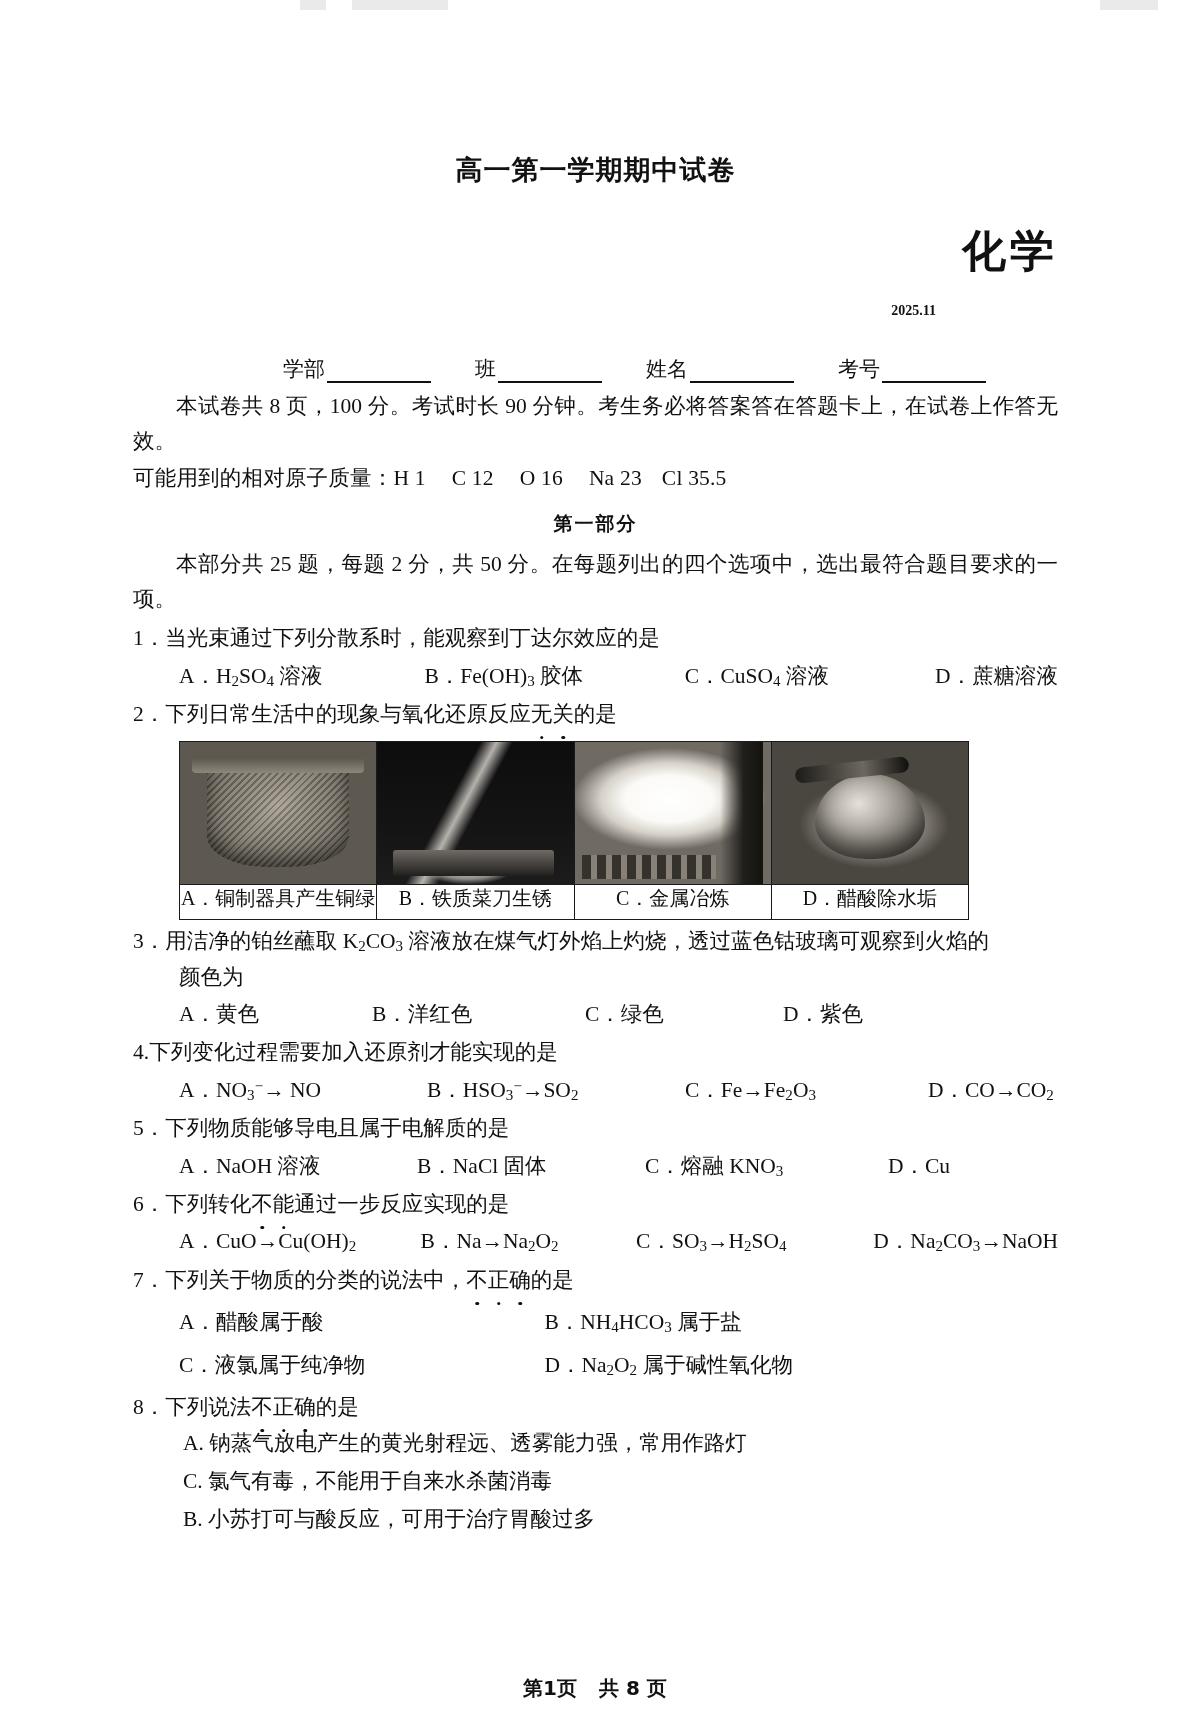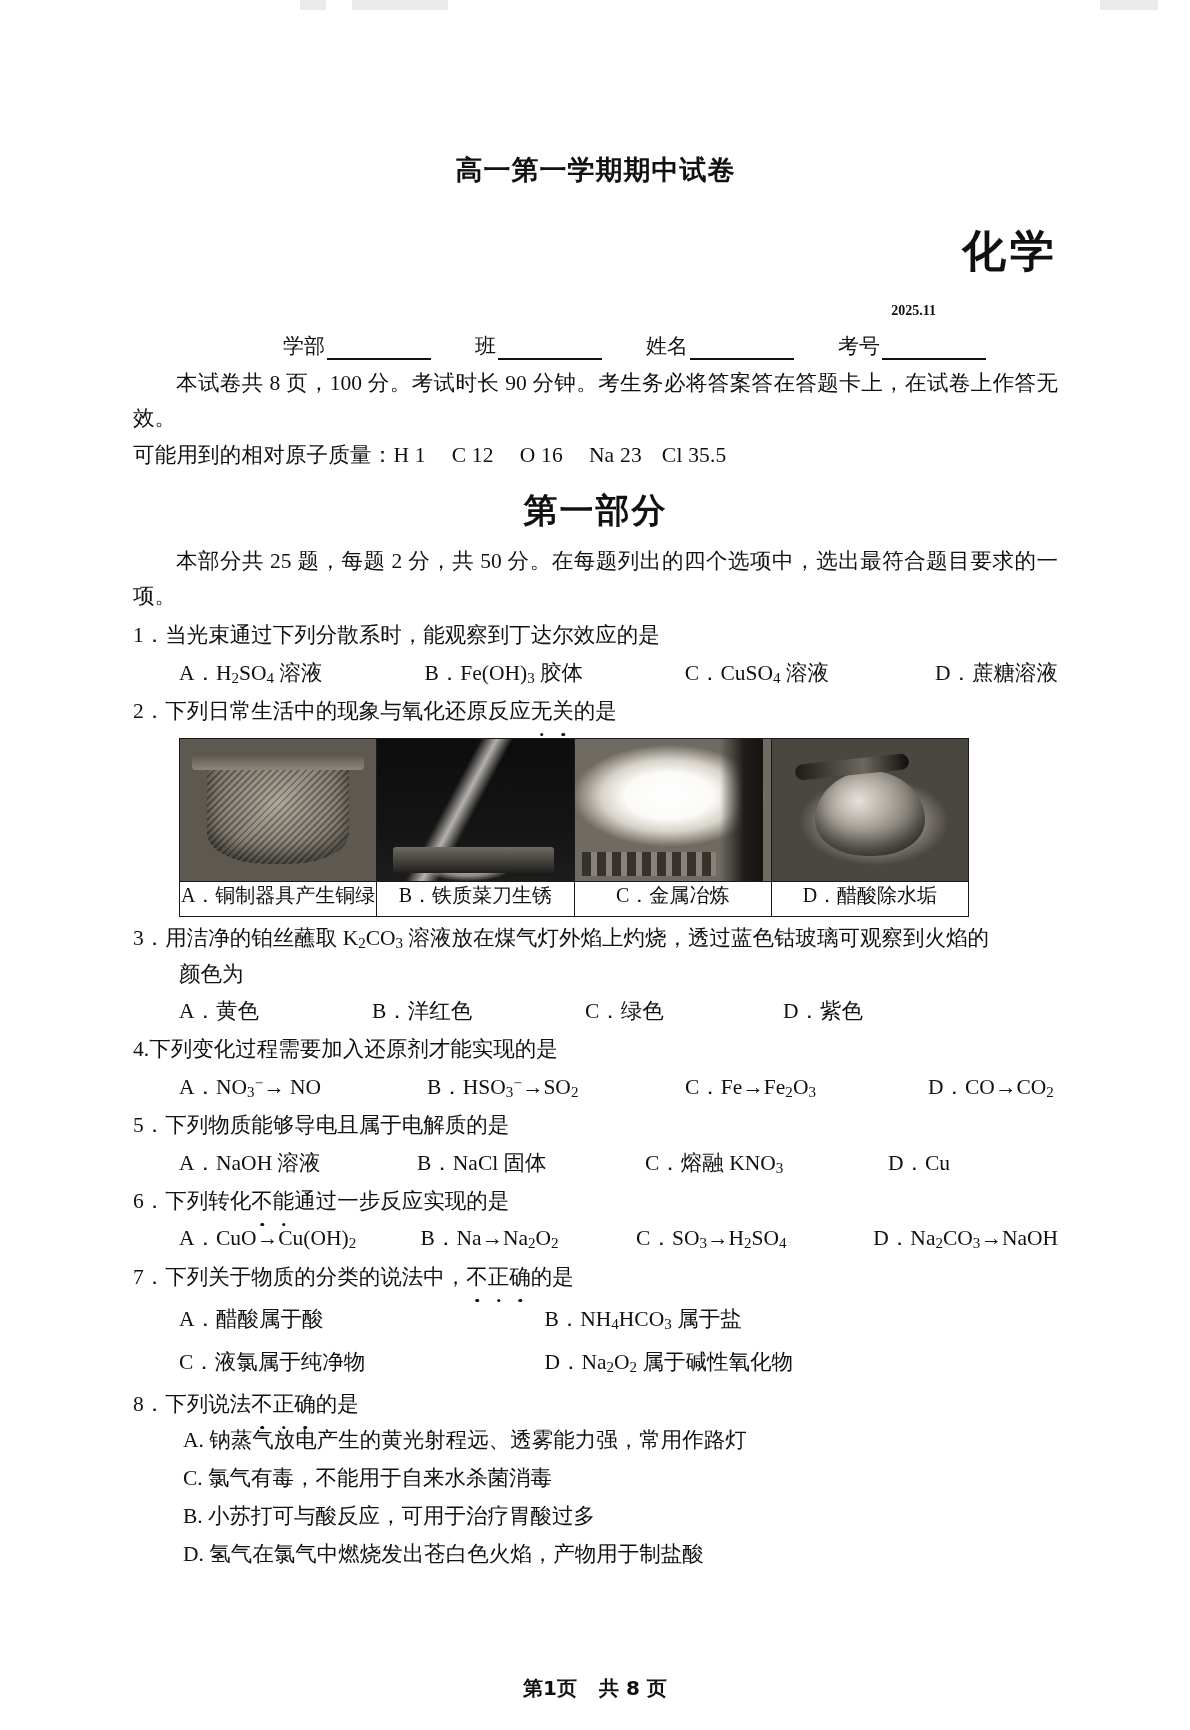--- a/index.html
+++ b/index.html
@@ -61,21 +61,21 @@
     text-align: right;
     font-size: 14px;
     font-weight: bold;
     margin-top: 22px;
     padding-right: 122px;
     color: #111;
   }
 
   
   .info-row {
-    margin-top: 13px;
+    margin-top: 36px;
     padding-left: 150px;
     font-size: 21px;
     color: #111;
     display: flex;
     align-items: flex-end;
   }
   .info-field { display: flex; align-items: flex-end; margin-right: 44px; }
   .info-label { white-space: nowrap; font-weight: 500; }
   .info-blank {
     display: inline-block;
@@ -95,21 +95,21 @@
   .indent { text-indent: 2em; }
   .para.notice { margin-top: 6px; }
   .para.masses { margin-top: 2px; letter-spacing: .2px; }
   .sp-l { display: inline-block; width: 26px; }
   .sp-m { display: inline-block; width: 20px; }
 
   .part-title {
     text-align: center;
     font-family: "DejaVu Sans", sans-serif;
     font-weight: bold;
-    font-size: 34px;
+    font-size: 19px;
     letter-spacing: 2px;
     margin-top: 16px;
     margin-bottom: 10px;
     color: #111;
   }
 
   
   .q-stem {
     font-size: 21.5px;
     line-height: 1.6;
@@ -433,21 +433,20 @@
       </div>
     </div>
 
     <div class="q-stem" style="margin-top:8px">
       <span>8．</span><span>下列说法</span><span class="emph-dots"><span class="dot">不</span><span class="dot">正</span><span class="dot">确</span></span><span>的是</span>
     </div>
     <div class="opts-stack">
       <div class="opt-line"><span>A.</span>&nbsp;<span>钠蒸气放电产生的黄光射程远、透雾能力强，常用作路灯</span></div>
       <div class="opt-line"><span>C.</span>&nbsp;<span>氯气有毒，不能用于自来水杀菌消毒</span></div>
       <div class="opt-line"><span>B.</span>&nbsp;<span>小苏打可与酸反应，可用于治疗胃酸过多</span></div>
-      <div class="opt-line"><span>D.</span>&nbsp;<span>氢气在氯气中燃烧发出苍白色火焰，产物用于制盐酸</span></div>
     </div>
 
   </div>
 
   <div class="footer">
     <span>第1页</span><span class="gap"></span><span>共 8 页</span>
   </div>
 
 </div>
 

